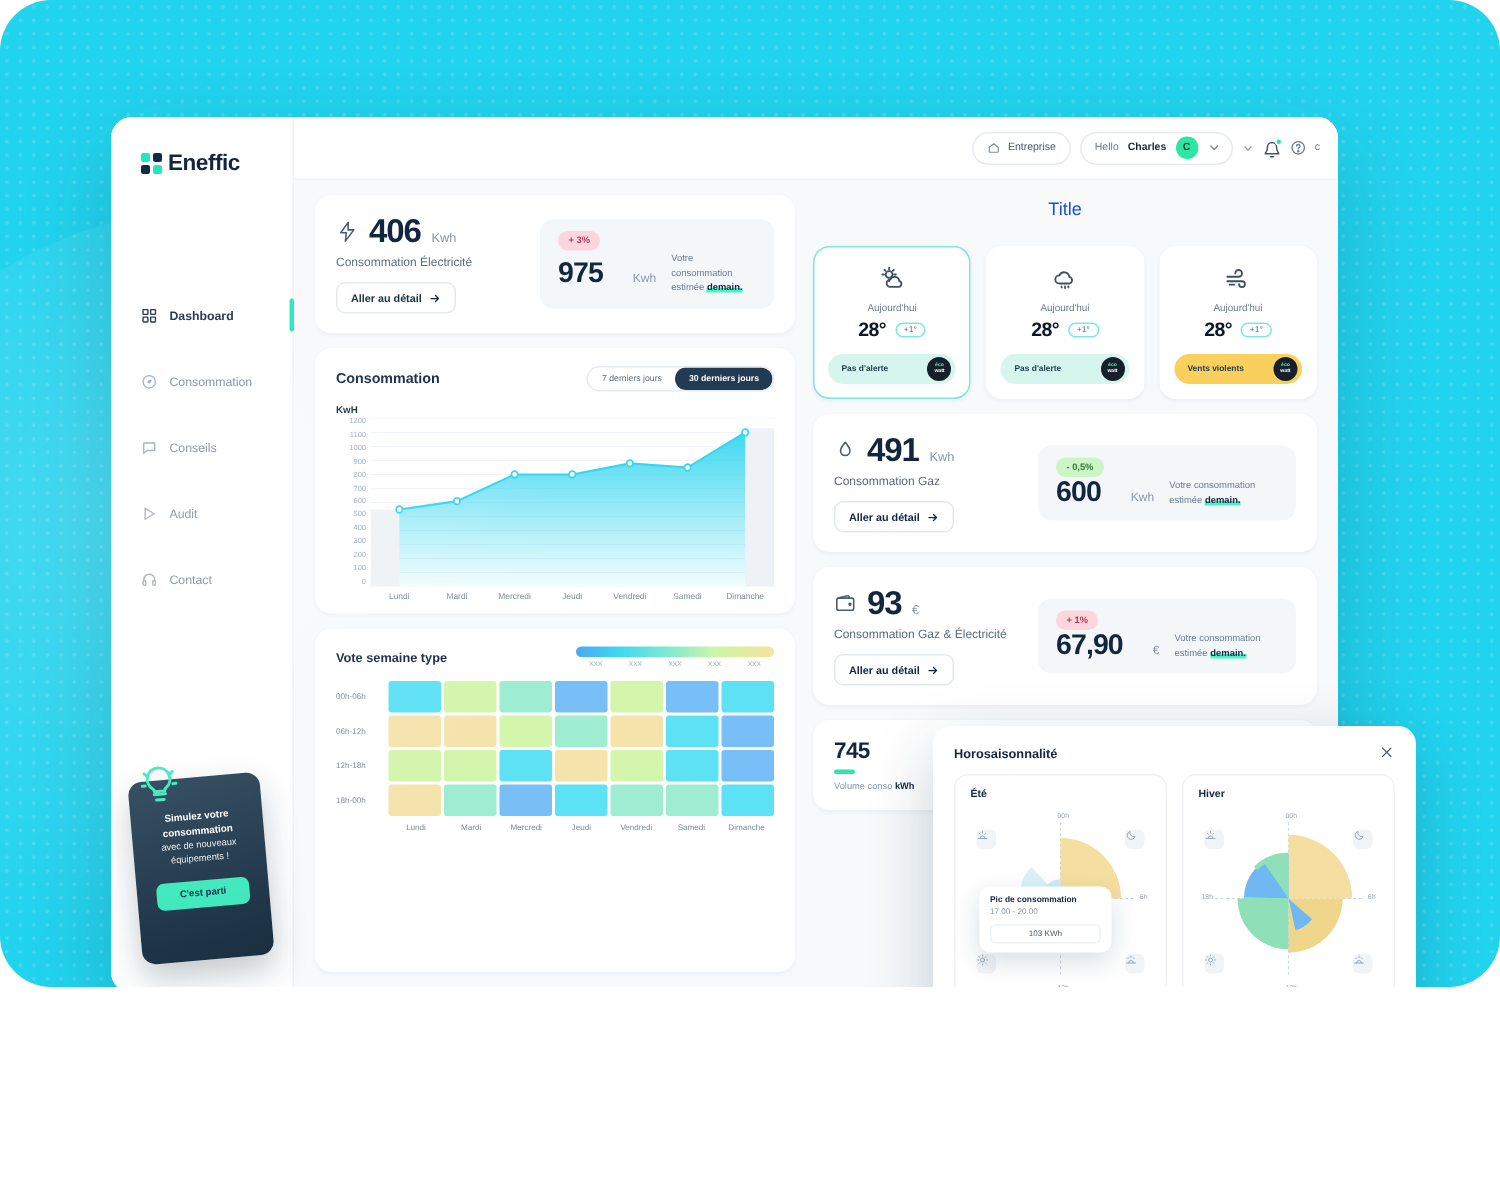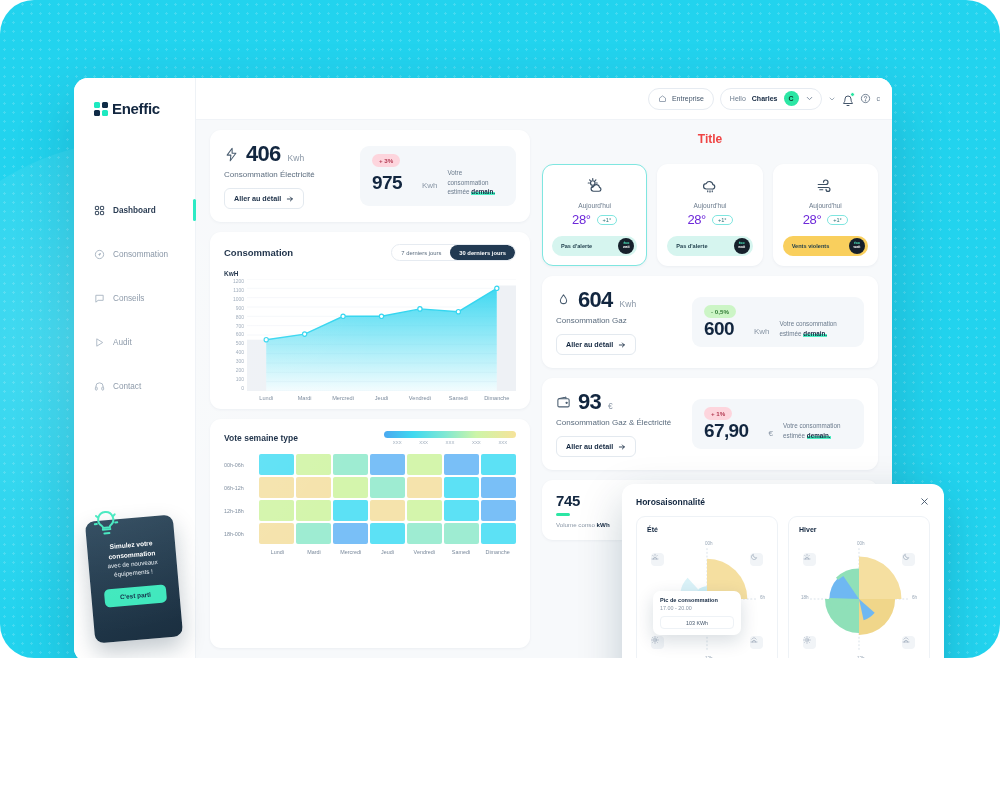--- a/index.html
+++ b/index.html
@@ -262,34 +262,34 @@
   }
   .tip-t { font-size: 5.6px; font-weight: 700; color: #12263f; }
   .tip-s { font-size: 5.4px; color: #8a97a6; margin-top: 2px; }
   .tip-v {
     margin-top: 5px; border: 1px solid #eef2f6; border-radius: 4px;
     height: 13px; display: flex; align-items: center; justify-content: center;
     font-size: 5.4px; color: #44566b;
   }
 
   
-  .title-h { text-align: center; font-size: 12px; font-weight: 700; color: #ef4444; padding: 2px 0 8px; }
+  .title-h { text-align: center; font-size: 12px; font-weight: 400; color: #1d4ed8; padding: 2px 0 8px; }
   .weather-row { display: flex; gap: 10px; }
   .wcard {
     flex: 1; background: #fff; border-radius: 11px;
     box-shadow: 0 1px 3px rgba(16,48,72,.05);
     padding: 11px 9px 9px; text-align: center;
     border: 1.5px solid transparent;
   }
   .wcard.sel { border-color: #7fe6e0; }
   .w-ic { height: 20px; display: flex; align-items: center; justify-content: center; color: #3c4f63; }
   .w-ic svg { width: 18px; height: 18px; }
   .w-day { font-size: 6.6px; color: #6b7b8d; margin-top: 6px; }
   .w-temp-row { display: flex; align-items: center; justify-content: center; gap: 6px; margin-top: 3px; }
-  .w-temp { font-size: 13px; font-weight: 400; color: #6d28d9; letter-spacing: -.4px; }
+  .w-temp { font-size: 13px; font-weight: 700; color: #0f172a; letter-spacing: -.4px; }
   .w-delta {
     border: 1px solid #7fe6e0; border-radius: 8px;
     padding: 1px 5px; font-size: 5.6px; color: #2a6f74;
   }
   .w-alert {
     margin-top: 9px; height: 20px; border-radius: 10px;
     display: flex; align-items: center; justify-content: space-between;
     padding: 0 3px 0 9px;
   }
   .w-alert.ok { background: #d6f5ef; }
@@ -676,21 +676,21 @@
           </div>
 
           <div class="card kpi">
             <div class="kpi-left">
               <div class="kpi-head">
                 <span class="kpi-ic">
                     <svg viewBox="0 0 24 24" fill="none" stroke="currentColor" stroke-width="1.7">
                       <path d="M12 3c3 4 5 6 5 9a5 5 0 11-10 0c0-3 2-5 5-9z" stroke-linejoin="round"></path>
                     </svg>
                   </span>
-                <span class="kpi-num">604</span>
+                <span class="kpi-num">491</span>
                 <span class="kpi-unit">Kwh</span>
               </div>
               <div class="kpi-sub">Consommation Gaz</div>
               <div class="kpi-btn">
                 <span>Aller au détail</span>
                 <svg width="8" height="8" viewBox="0 0 24 24" fill="none" stroke="currentColor" stroke-width="2.5">
                     <path d="M4 12h15M13 6l6 6-6 6" stroke-linecap="round" stroke-linejoin="round"></path>
                   </svg>
               </div>
             </div>

